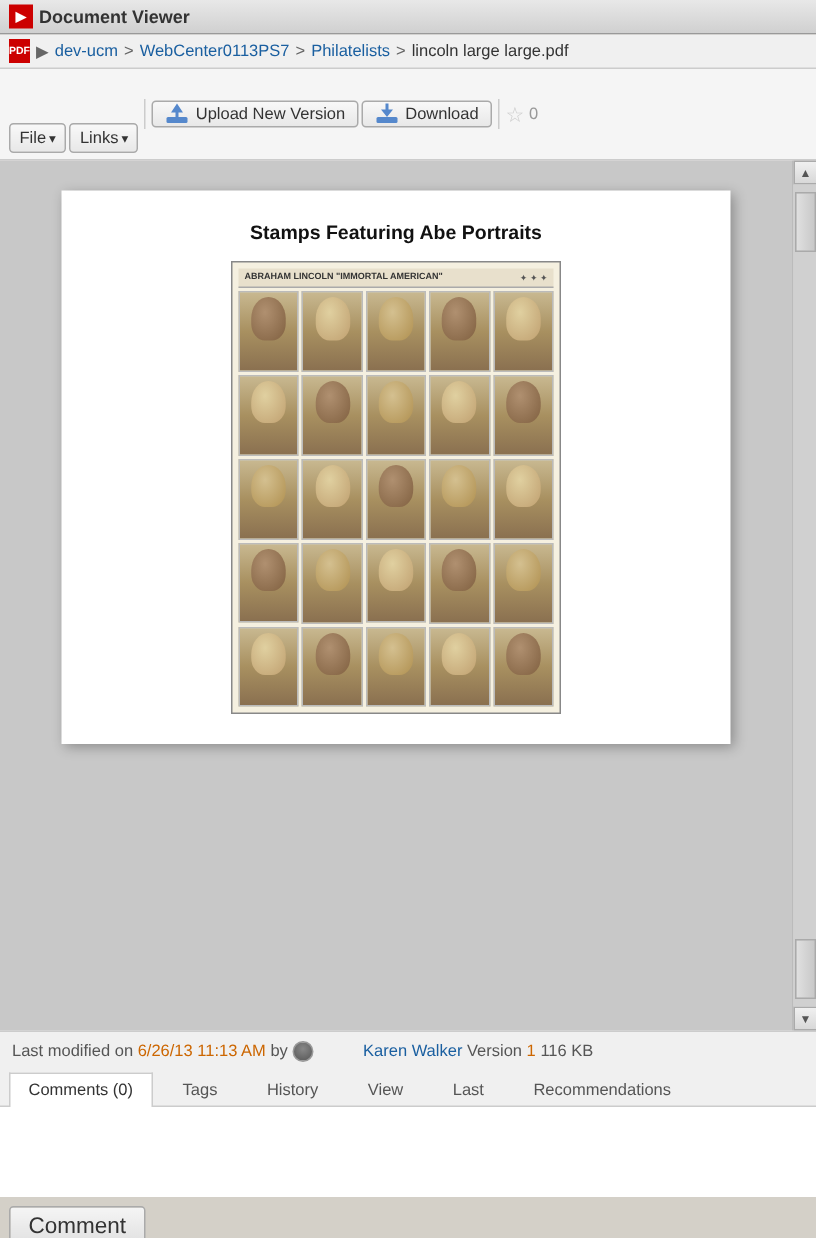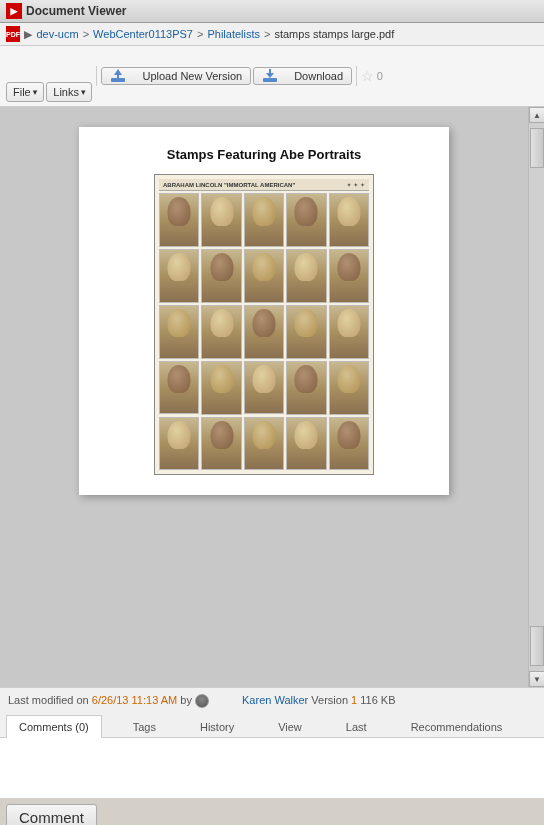--- a/index.html
+++ b/index.html
@@ -78,21 +78,21 @@
     }
     .toolbar-btn {
       background: linear-gradient(to bottom, #f8f8f8, #e8e8e8);
       border: 1px solid #aaa;
       border-radius: 3px;
       padding: 0 8px;
       font-size: 11px;
       cursor: pointer;
       display: flex;
       align-items: center;
-      gap: 16px;
+      gap: 4px;
       color: #333;
     }
     .toolbar-dropdown {
       background: linear-gradient(to bottom, #f8f8f8, #e8e8e8);
       border: 1px solid #aaa;
       border-radius: 3px;
       padding: 3px 6px;
       font-size: 11px;
       cursor: pointer;
       display: flex;
@@ -178,21 +178,21 @@
       border: 1px solid #aaa;
       position: absolute;
       bottom: 5px;
       left: 1px;
     }
 
     
     .pdf-page {
       background: white;
       box-shadow: 2px 2px 8px rgba(0,0,0,0.3);
-      width: 370px;
+      width: 446px;
       padding: 20px;
       display: flex;
       flex-direction: column;
       align-items: center;
     }
     .pdf-title {
       font-size: 13px;
       font-weight: bold;
       margin-bottom: 12px;
       text-align: center;
@@ -295,21 +295,21 @@
       margin-right: 2px;
       border: 1px solid #999;
     }
 
     
     .tabs-bar {
       background: #f0f0f0;
       border-bottom: 1px solid #ccc;
       padding: 0 6px;
       display: flex;
-      gap: 16px;
+      gap: 5px;
       align-items: flex-end;
     }
     .tab {
       padding: 5px 12px;
       font-size: 11px;
       cursor: pointer;
       border: 1px solid transparent;
       border-bottom: none;
       margin-right: 2px;
       position: relative;
@@ -361,21 +361,21 @@
 
 <div class="breadcrumb-bar">
   <span class="pdf-icon">PDF</span>
   <span style="color:#666;margin:0 2px;">▶</span>
   <a class="breadcrumb-item">dev-ucm</a>
   <span class="separator">&gt;</span>
   <a class="breadcrumb-item">WebCenter0113PS7</a>
   <span class="separator">&gt;</span>
   <a class="breadcrumb-item">Philatelists</a>
   <span class="separator">&gt;</span>
-  <a class="breadcrumb-item current">stamps stamps large.pdf</a>
+  <a class="breadcrumb-item current">lincoln large large.pdf</a>
 </div>
 
 
 <div class="toolbar">
   <div class="toolbar-dropdown arr-down">
     <span>File</span>
   </div>
   <div class="toolbar-dropdown arr-down">
     <span>Links</span>
   </div>

